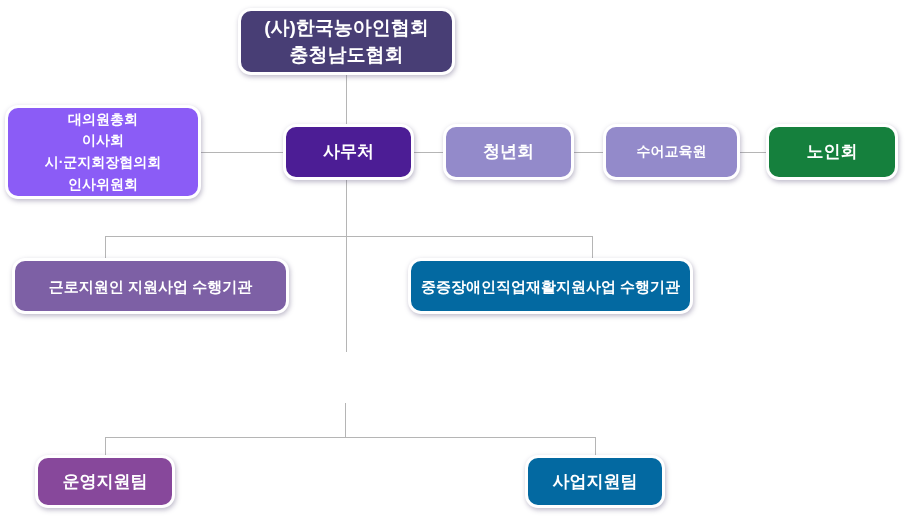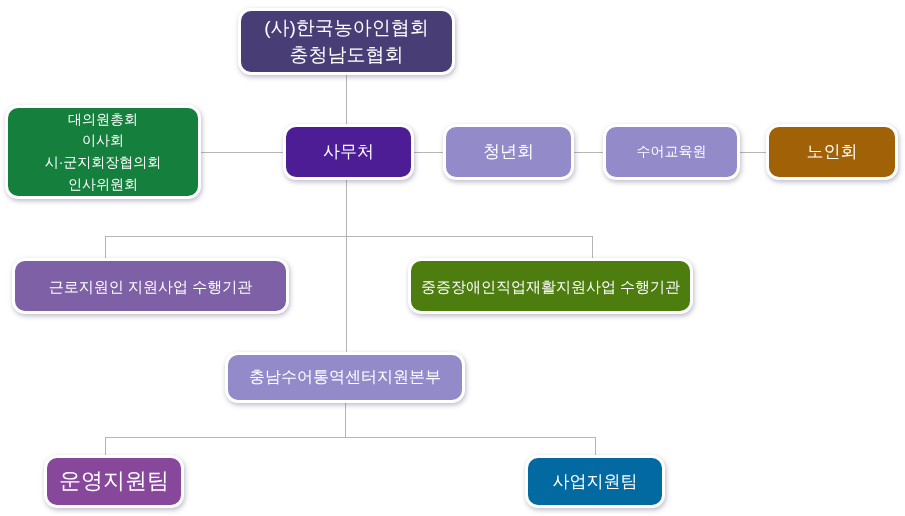--- a/index.html
+++ b/index.html
@@ -8,40 +8,40 @@
     width:905px;height:516px;
     background:#ffffff;
     font-family:"Liberation Sans","DejaVu Sans",sans-serif;
     overflow:hidden;
   }
   .node{
     position:absolute;
     box-sizing:border-box;
     display:flex;align-items:center;justify-content:center;
     text-align:center;
-    color:#ffffff;font-weight:normal;
+    color:#ffffff;font-weight:bold;
     white-space:pre-line;
     border:3px solid #ffffff;
     border-radius:13px;
     box-shadow:1px 2px 5px rgba(90,80,120,0.40);
     line-height:1.4;
   }
   .line{position:absolute;background:#b5b5b5;}
 
   
   .n-hq        {left:238px;top:8px;  width:217px;height:67px;background:#483e75;font-size:19px;}
-  .n-council   {left:5px;  top:105px;width:196px;height:94px;background:#15803d;font-size:14px;line-height:1.55;}
+  .n-council   {left:5px;  top:105px;width:196px;height:94px;background:#8b5cf6;font-size:14px;line-height:1.55;}
   .n-office    {left:283px;top:124px;width:131px;height:56px;background:#4c1d95;font-size:17px;}
   .n-youth     {left:443px;top:124px;width:131px;height:56px;background:#938aca;font-size:17px;}
   .n-signedu   {left:603px;top:124px;width:137px;height:56px;background:#938aca;font-size:14px;}
-  .n-senior    {left:766px;top:124px;width:132px;height:56px;background:#a16207;font-size:17px;}
+  .n-senior    {left:766px;top:124px;width:132px;height:56px;background:#15803d;font-size:17px;}
   .n-worksup   {left:12px;  top:258px;width:277px;height:56px;background:#7d60a5;font-size:15px;}
-  .n-vocrehab  {left:408px;top:258px;width:285px;height:56px;background:#4d7c0f;font-size:15px;}
+  .n-vocrehab  {left:408px;top:258px;width:285px;height:56px;background:#0369a1;font-size:15px;}
   .n-centerhq  {left:225px;top:352px;width:240px;height:51px;background:#938aca;font-size:16px;}
-  .n-opsteam   {left:44px; top:455px;width:140px;height:53px;background:#87489b;font-size:22px;}
+  .n-opsteam   {left:35px; top:455px;width:140px;height:53px;background:#87489b;font-size:17px;}
   .n-bizteam   {left:525px;top:455px;width:140px;height:53px;background:#0369a1;font-size:17px;}
 
   
   .l-v-hq      {left:346px;top:75px; width:1px;height:49px;}
   .l-h-council {left:201px;top:152px;width:82px;height:1px;}
   .l-h-office-youth  {left:414px;top:152px;width:29px;height:1px;}
   .l-h-youth-signedu {left:574px;top:152px;width:29px;height:1px;}
   .l-h-signedu-senior{left:740px;top:152px;width:26px;height:1px;}
   .l-v-office  {left:346px;top:180px;width:1px;height:172px;}
   .l-h-tier3   {left:105px;top:236px;width:487px;height:1px;}
@@ -76,17 +76,16 @@
   <div class="node n-council">대의원총회
 이사회
 시·군지회장협의회
 인사위원회</div>
   <div class="node n-office">사무처</div>
   <div class="node n-youth">청년회</div>
   <div class="node n-signedu">수어교육원</div>
   <div class="node n-senior">노인회</div>
   <div class="node n-worksup">근로지원인 지원사업 수행기관</div>
   <div class="node n-vocrehab">중증장애인직업재활지원사업 수행기관</div>
-  <div class="node n-centerhq">충남수어통역센터지원본부</div>
   <div class="node n-opsteam">운영지원팀</div>
   <div class="node n-bizteam">사업지원팀</div>
 
 </div>
 
 </body></html>

